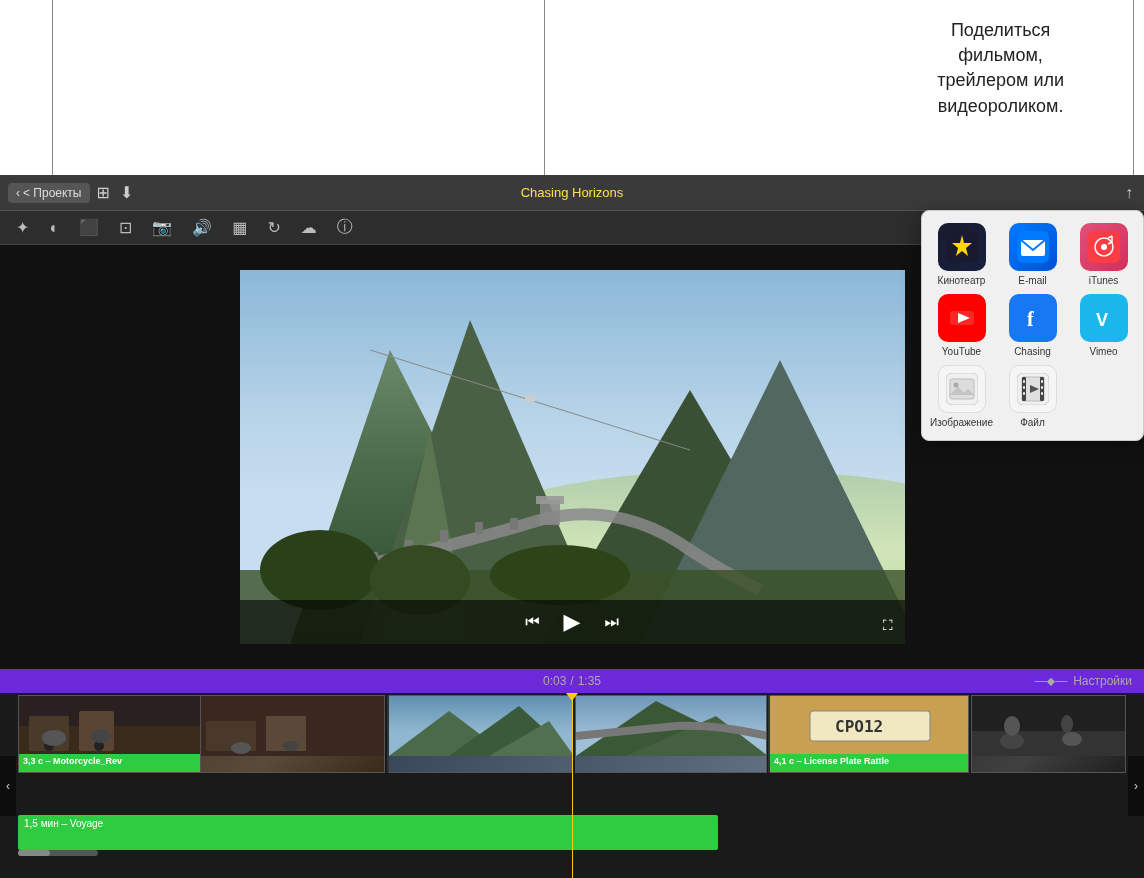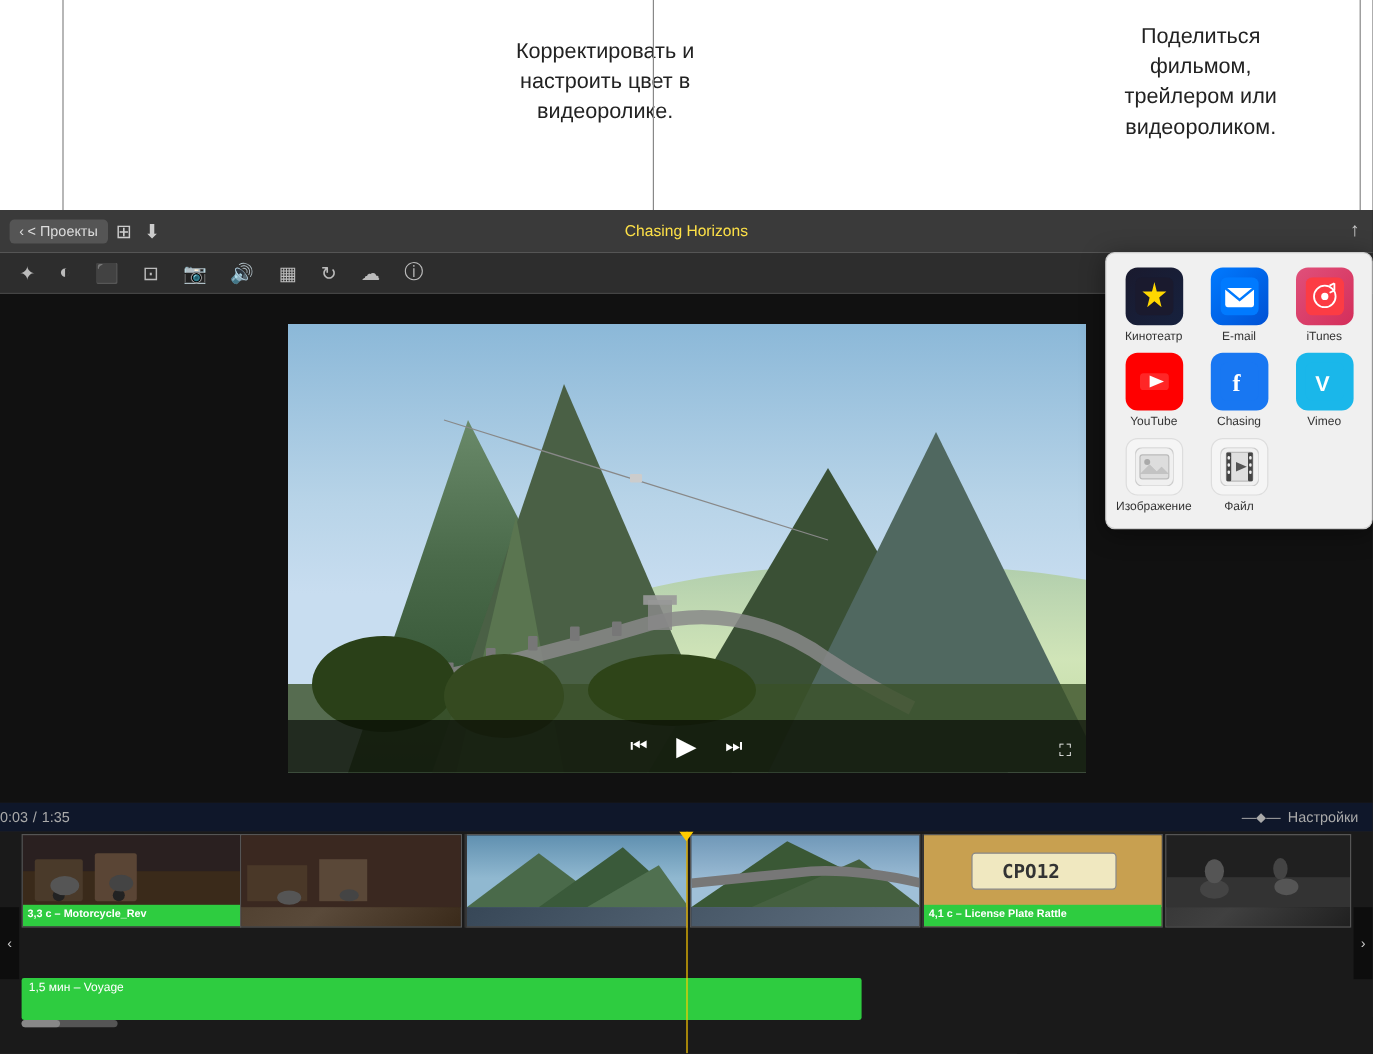--- a/index.html
+++ b/index.html
@@ -194,24 +194,24 @@
       background: none;
       border: none;
       color: white;
       font-size: 14px;
       cursor: pointer;
     }
 
     
     .time-display {
       height: 24px;
-      background: #0f172a;
-      display: flex;
-      align-items: center;
-      justify-content: flex-start;
+      background: #6d28d9;
+      display: flex;
+      align-items: center;
+      justify-content: center;
       color: #aaa;
       font-size: 12px;
       gap: 4px;
       position: relative;
     }
     .settings-area {
       position: absolute;
       right: 12px;
       display: flex;
       align-items: center;
@@ -377,21 +377,20 @@
     }
   </style>
 </head>
 <body>
 
 <div class="annotation-area">
 
 
   <div class="annotation-line-v" style="left:52px; top:0; height:175px;"></div>
 
-  <div class="annotation-text" style="left:430px; top:30px; max-width:240px; text-align:center;">Корректировать и<br>настроить цвет в<br>видеоролике.</div>
 
   <div class="annotation-line-v" style="left:544px; top:0; height:175px;"></div>
 
   <div class="annotation-text" style="right:80px; top:18px; max-width:240px; text-align:center;">Поделиться<br>фильмом,<br>трейлером или<br>видеороликом.</div>
 
   <div class="annotation-line-v" style="right:10px; top:0; height:175px;"></div>
 </div>
 
 <div class="app-window">
 

